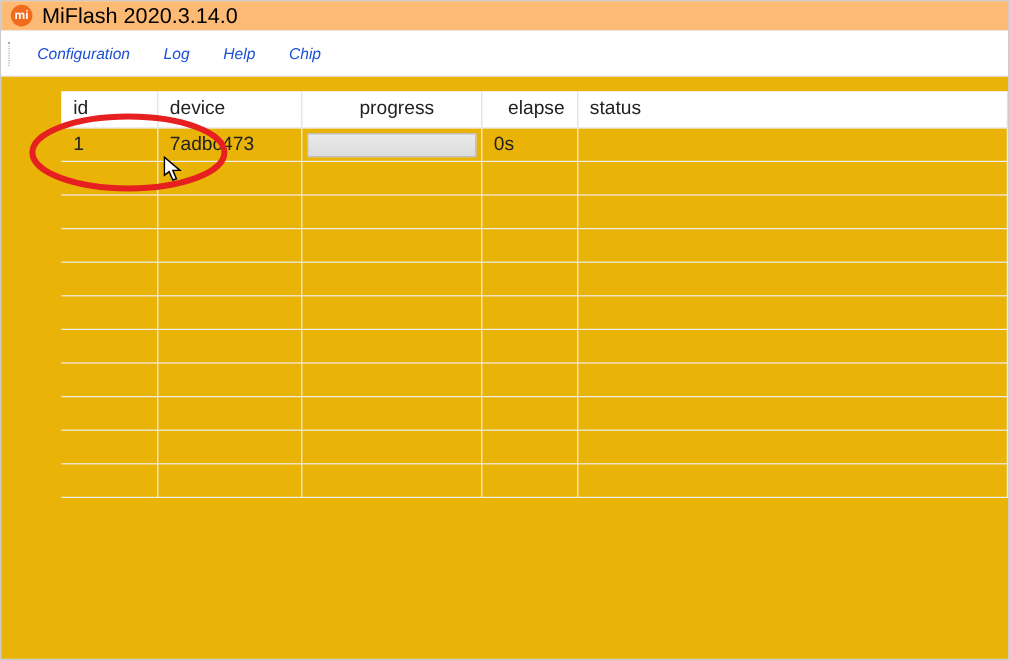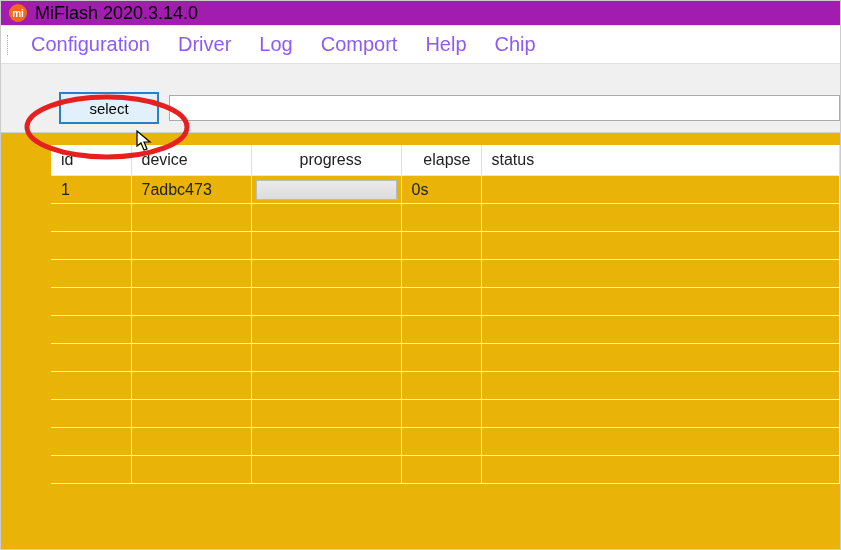--- a/index.html
+++ b/index.html
@@ -22,21 +22,21 @@
       height: 100%;
       border: 1px solid #ccc;
       display: flex;
       flex-direction: column;
     }
     .titlebar {
       height: 24px;
       display: flex;
       align-items: center;
       padding: 12px 8px;
-      background: #a21caf;
+      background: #fdba74;
       border-bottom: 1px solid #e8e8e8;
     }
     .titlebar-icon {
       width: 18px;
       height: 18px;
       background: #f26b1d;
       border-radius: 50%;
       display: flex;
       align-items: center;
       justify-content: center;
@@ -59,23 +59,24 @@
       border-bottom: 1px solid #e0e0e0;
     }
     .menubar-grip {
       width: 6px;
       height: 20px;
       border-left: 1px dotted #aaa;
       margin-right: 4px;
     }
     .menu-item {
       padding: 6px 14px;
-      color: #8b5cf6;
-      font-size: 20px;
+      color: #1d4ed8;
+      font-size: 13px;
       cursor: default;
+      font-style: italic;
     }
     .toolbar-area {
       background: #f0f0f0;
       padding: 28px 0 8px 0;
       border-bottom: 1px solid #d0d0d0;
       position: relative;
     }
     .toolbar-inner {
       display: flex;
       align-items: center;
@@ -176,35 +177,25 @@
   <div class="titlebar">
     <div class="titlebar-icon">
       <span>mi</span>
     </div>
     <div class="titlebar-text">MiFlash 2020.3.14.0</div>
   </div>
 
   <div class="menubar">
     <div class="menubar-grip"></div>
     <div class="menu-item">Configuration</div>
-    <div class="menu-item">Driver</div>
     <div class="menu-item">Log</div>
-    <div class="menu-item">Comport</div>
     <div class="menu-item">Help</div>
     <div class="menu-item">Chip</div>
   </div>
 
-  <div class="toolbar-area">
-    <div class="toolbar-inner">
-      <button class="select-button">
-        <span>select</span>
-      </button>
-      <input type="text" class="path-input" value="" style="">
-    </div>
-  </div>
 
   <div class="table-container">
     <table>
       <thead>
         <tr>
           <th class="col-id">id</th>
           <th class="col-device">device</th>
           <th class="col-progress">progress</th>
           <th class="col-elapse">elapse</th>
           <th class="col-status">status</th>

